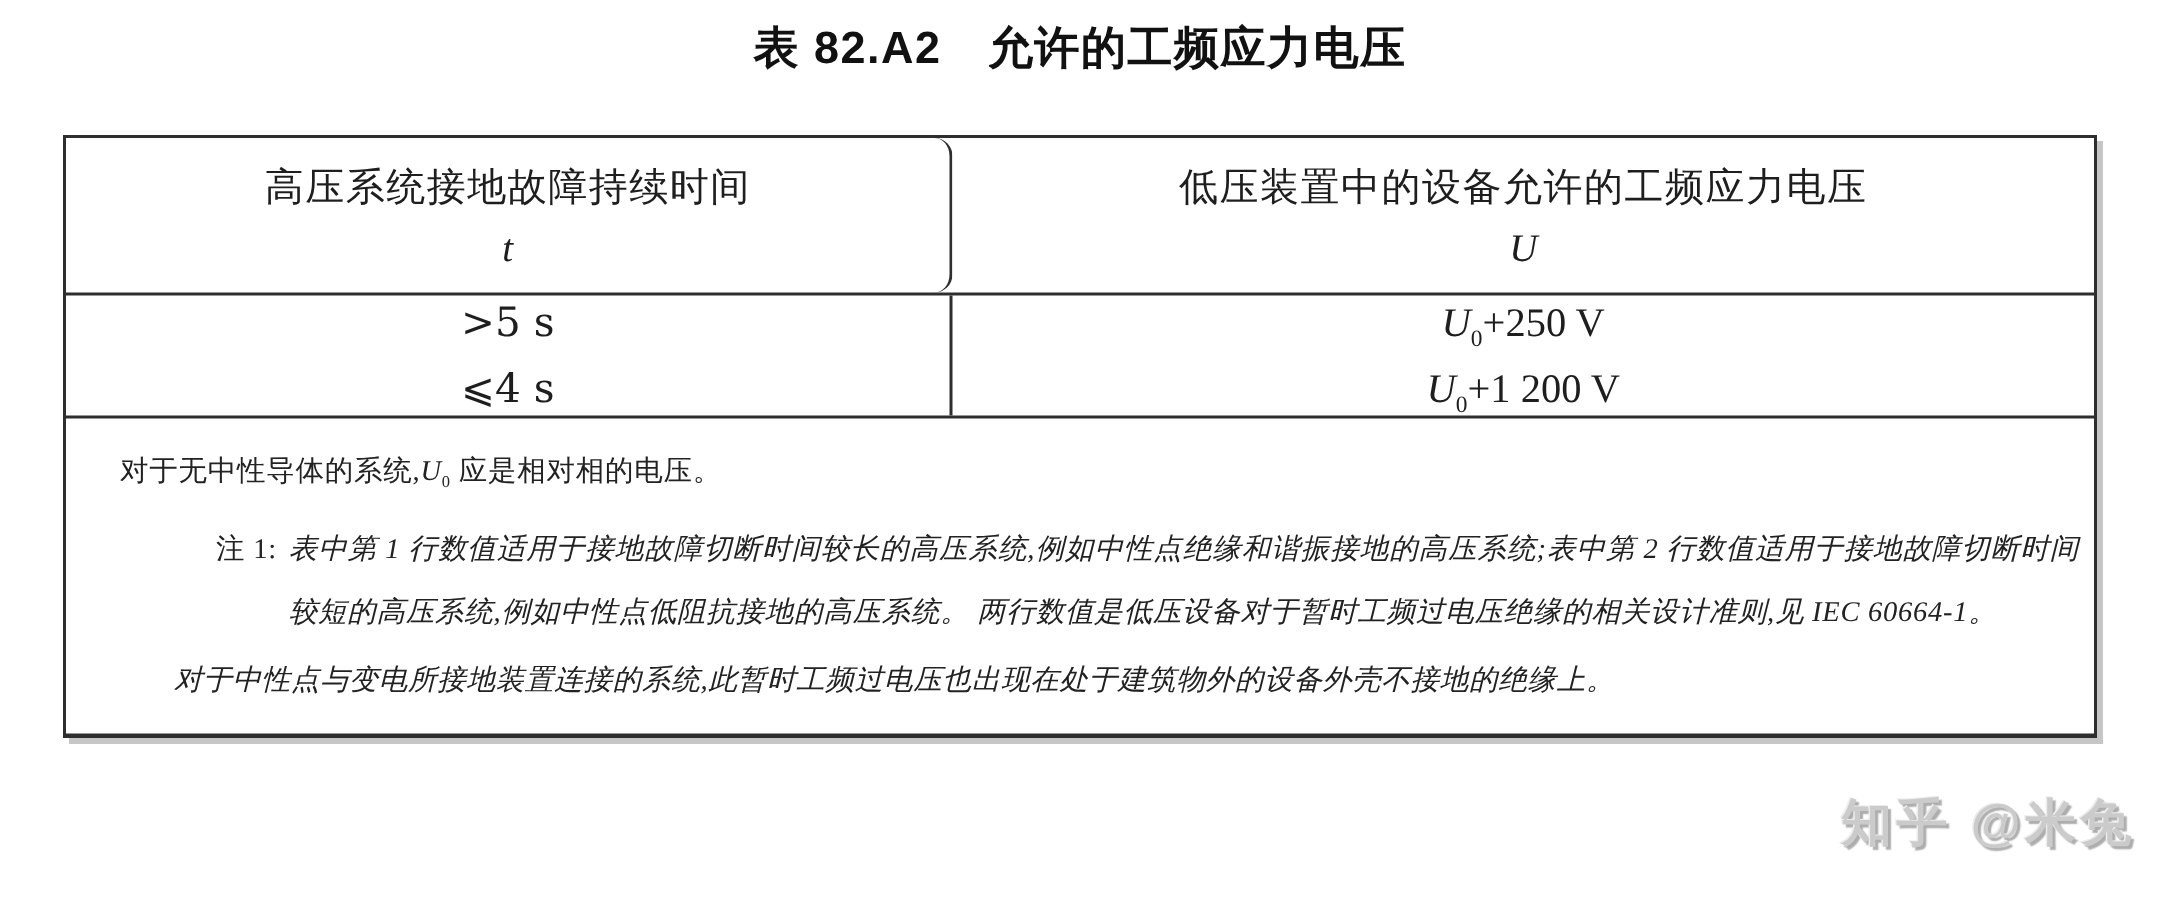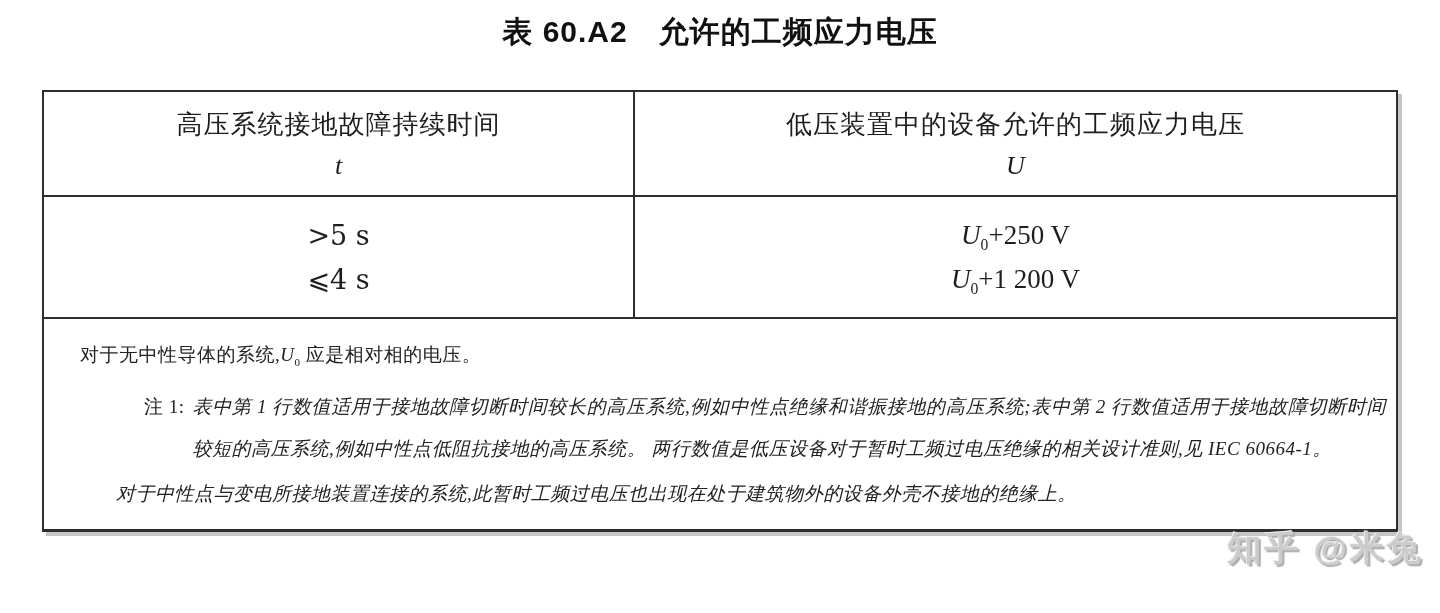--- a/index.html
+++ b/index.html
@@ -42,26 +42,27 @@
   .cell-right { flex: 1; }
 
   .thead-row { border-bottom: 2px solid #2e2e2e; }
   .header-cell {
     height: 103px;
     display: flex; flex-direction: column;
     align-items: center; justify-content: center;
     gap: 9px;
     font-size: 26px;
     letter-spacing: 1px;
+    border-radius: 12px;
   }
   .header-symbol { font-style: italic; letter-spacing: 0; font-size: 26px; }
 
   .data-row-section { border-bottom: 2px solid #2e2e2e; }
   .data-cell {
-    height: 120px;
+    height: 80px;
     display: flex; flex-direction: column;
     align-items: center; justify-content: center;
     gap: 13px;
     font-size: 27px;
   }
   .cmp { font-family: "DejaVu Serif", "DejaVu Sans", serif; }
   .ital { font-style: italic; }
   .val sub { font-size: 0.58em; line-height: 0; }
 
   .notes {
@@ -84,21 +85,21 @@
     font-weight: bold;
     font-size: 34px;
     letter-spacing: 3px;
     color: #cbcbcb;
     text-shadow: -1px -1px 0 #ececec, 2px 2px 1px #adadad;
   }
 </style>
 </head>
 <body>
 
-<h1 class="doc-title">表 60.A2　允许的工频应力电压</h1>
+<h1 class="doc-title">表 82.A2　允许的工频应力电压</h1>
 
 <div class="std-table">
 
   <div class="grid-row thead-row">
     <div class="cell cell-left header-cell">
       <span>高压系统接地故障持续时间</span>
       <span class="header-symbol">t</span>
     </div>
     <div class="cell cell-right header-cell">
       <span>低压装置中的设备允许的工频应力电压</span>

